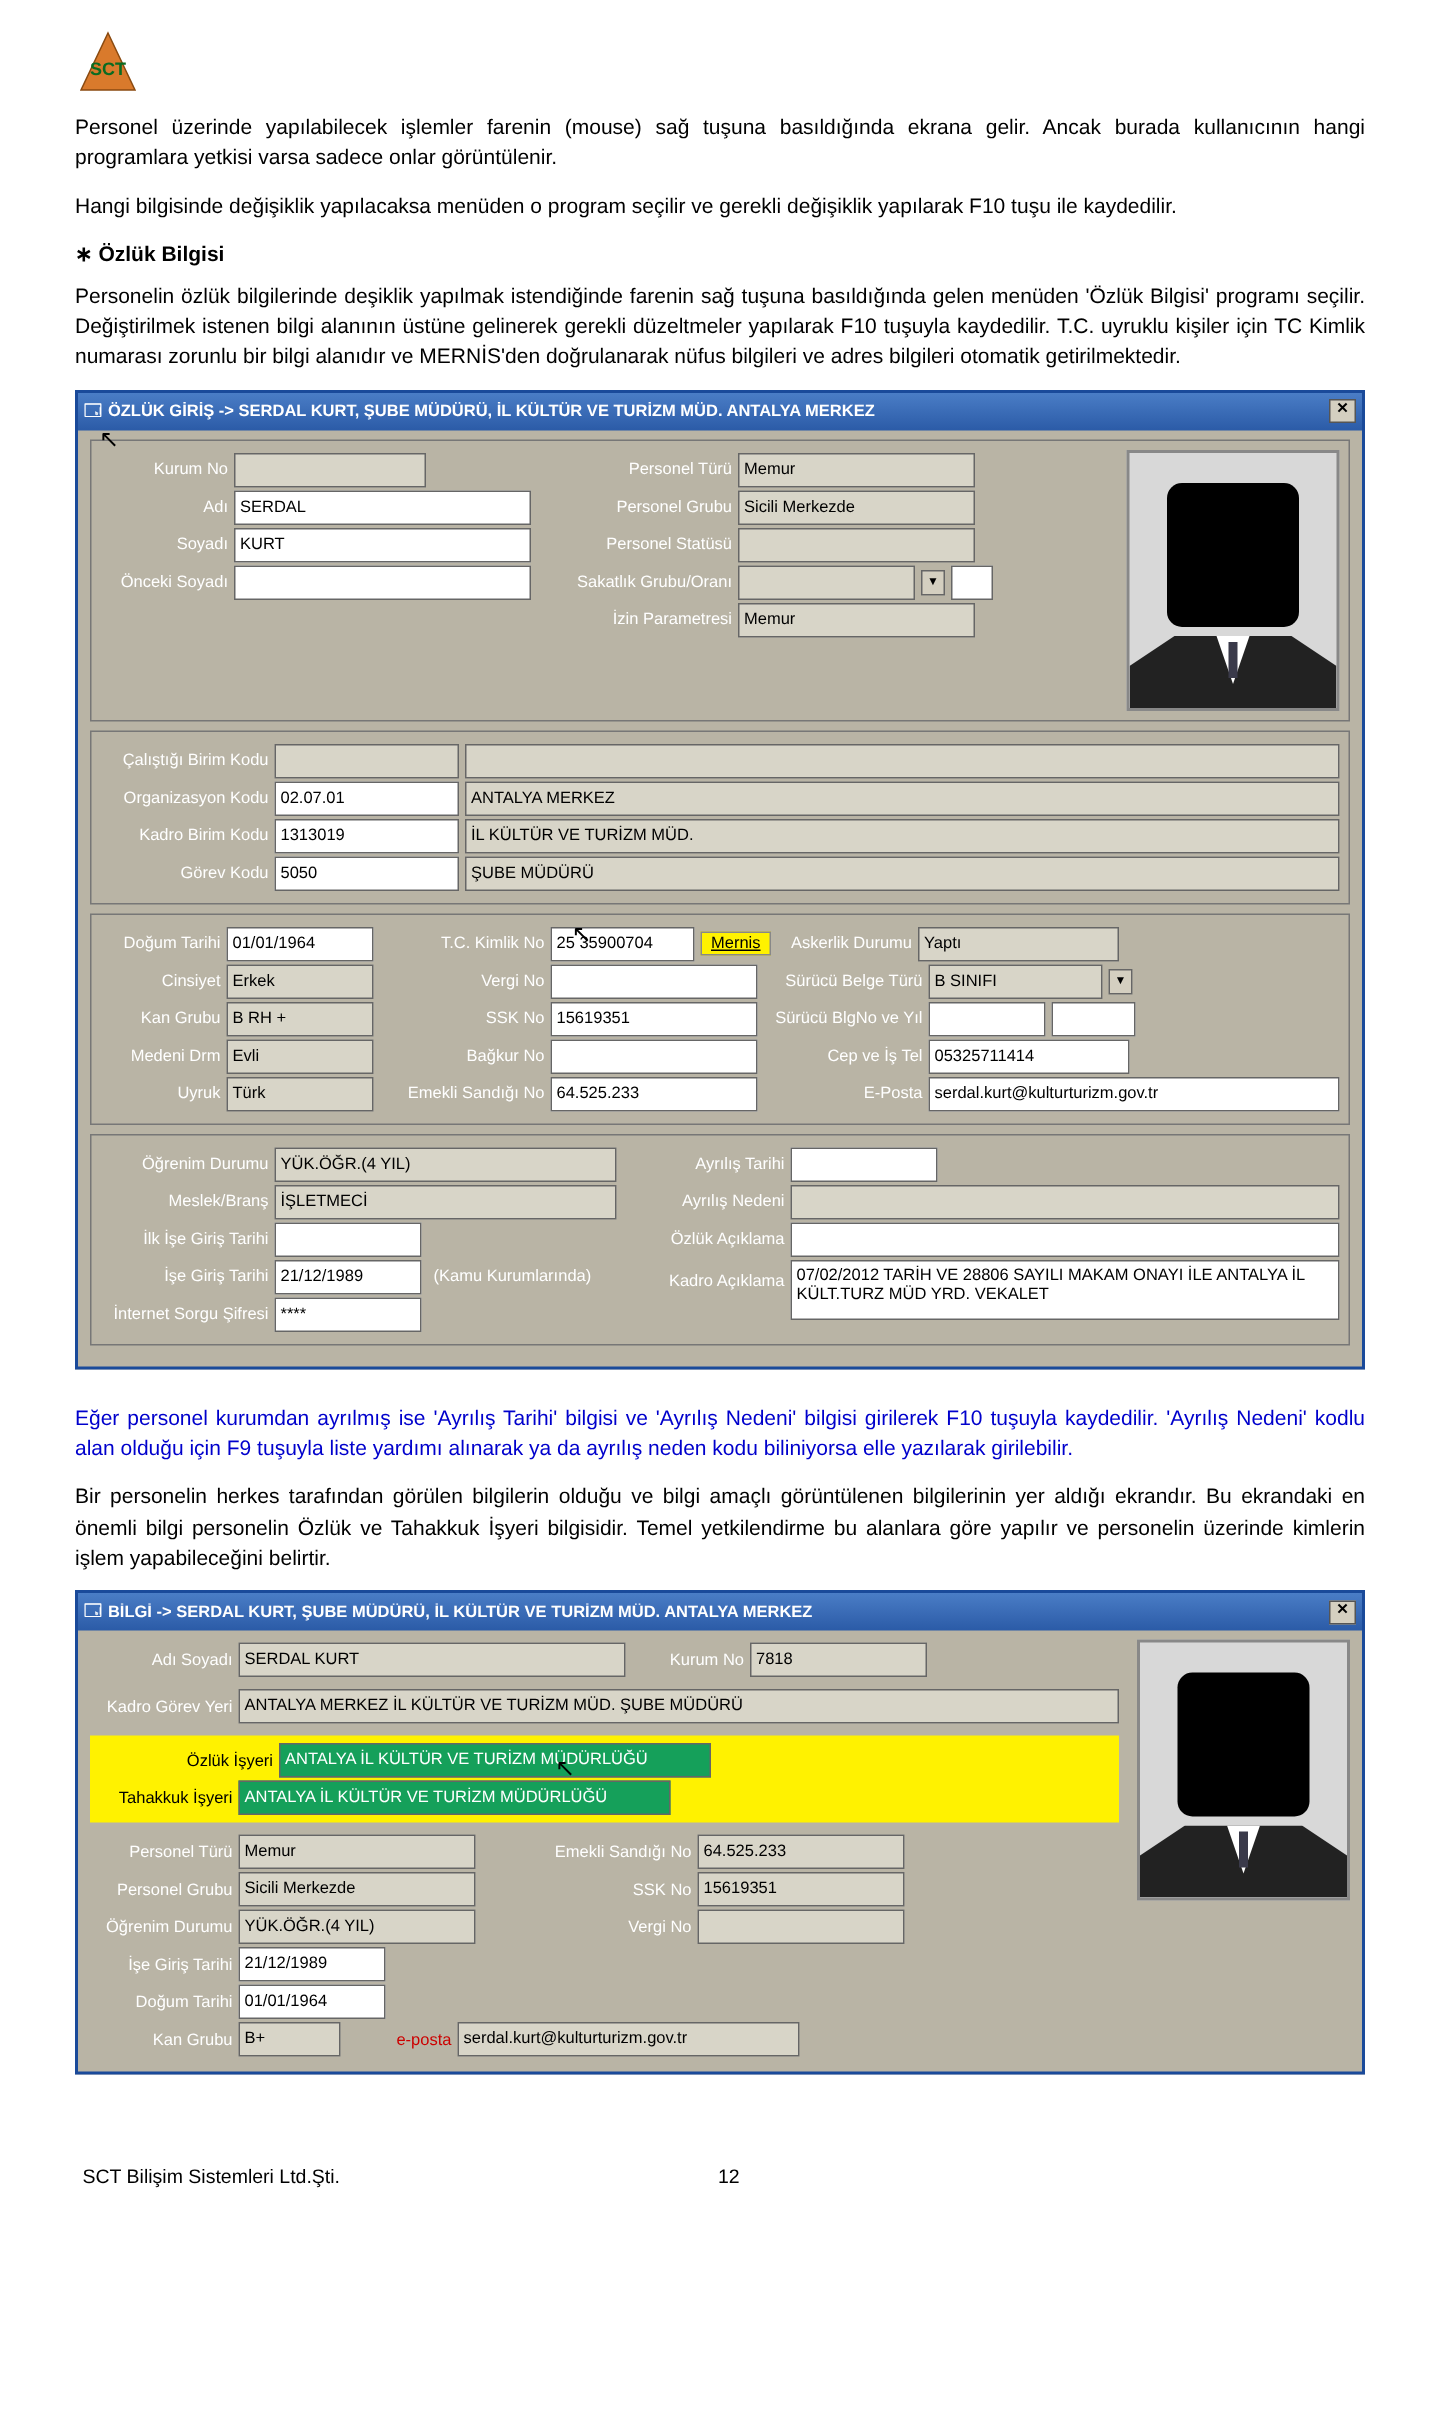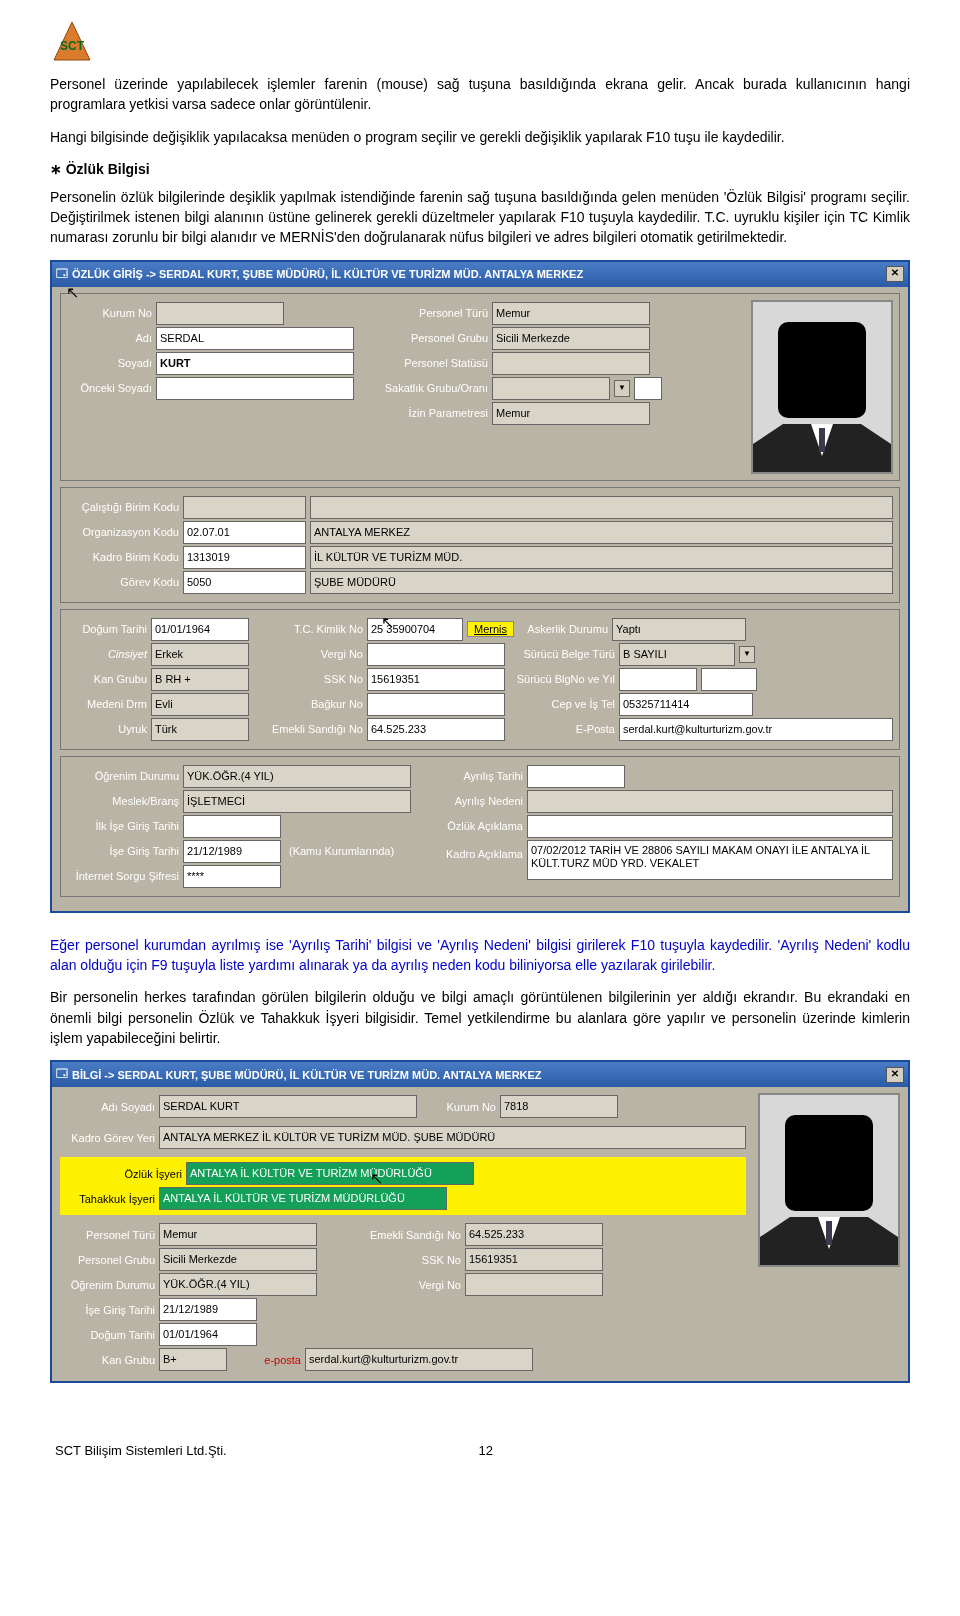--- a/index.html
+++ b/index.html
@@ -142,21 +142,21 @@
           <div class="row">
               <div class="lbl" style="width:85px;">Kurum No</div>
               <div class="inp ro" style="width:120px;"></div>
             </div>
           <div class="row">
               <div class="lbl" style="width:85px;">Adı</div>
               <div class="inp" style="width:190px;">SERDAL</div>
             </div>
           <div class="row">
               <div class="lbl" style="width:85px;">Soyadı</div>
-              <div class="inp" style="width:190px;font-weight:bold;">KURT</div>
+              <div class="inp" style="width:190px;">KURT</div>
             </div>
           <div class="row">
               <div class="lbl" style="width:85px;">Önceki Soyadı</div>
               <div class="inp" style="width:190px;"></div>
             </div>
         </div>
         <div style="flex:0 0 320px;">
           <div class="row">
               <div class="lbl" style="width:115px;">Personel Türü</div>
               <div class="inp ro" style="width:150px;">Memur</div>
@@ -220,26 +220,26 @@
         <div class="row">
           <div class="lbl" style="width:80px;">Doğum Tarihi</div>
             <div class="inp" style="width:90px;">01/01/1964</div>
           <div class="lbl" style="width:110px;">T.C. Kimlik No</div>
             <div class="inp" style="width:88px;">25 35900704</div>
           <span class="btn-mernis hl-yellow">Mernis</span>
           <div class="lbl" style="width:90px;">Askerlik Durumu</div>
             <div class="inp ro" style="width:126px;">Yaptı</div>
         </div>
         <div class="row">
-          <div class="lbl" style="width:80px;font-style:italic;">Cinsiyet</div>
+          <div class="lbl" style="width:80px;">Cinsiyet</div>
             <div class="inp ro" style="width:90px;">Erkek</div>
           <div class="lbl" style="width:110px;">Vergi No</div>
             <div class="inp" style="width:130px;"></div>
           <div class="lbl" style="width:106px;">Sürücü Belge Türü</div>
-            <div class="inp ro" style="width:108px;">B SAYILI</div>
+            <div class="inp ro" style="width:108px;">B SINIFI</div>
             <div class="dd-arrow">▼</div>
         </div>
         <div class="row">
           <div class="lbl" style="width:80px;">Kan Grubu</div>
             <div class="inp ro" style="width:90px;">B RH +</div>
           <div class="lbl" style="width:110px;">SSK No</div>
             <div class="inp" style="width:130px;">15619351</div>
           <div class="lbl" style="width:106px;">Sürücü BlgNo ve Yıl</div>
             <div class="inp" style="width:70px;"></div>
             <div class="inp" style="width:48px;"></div>

